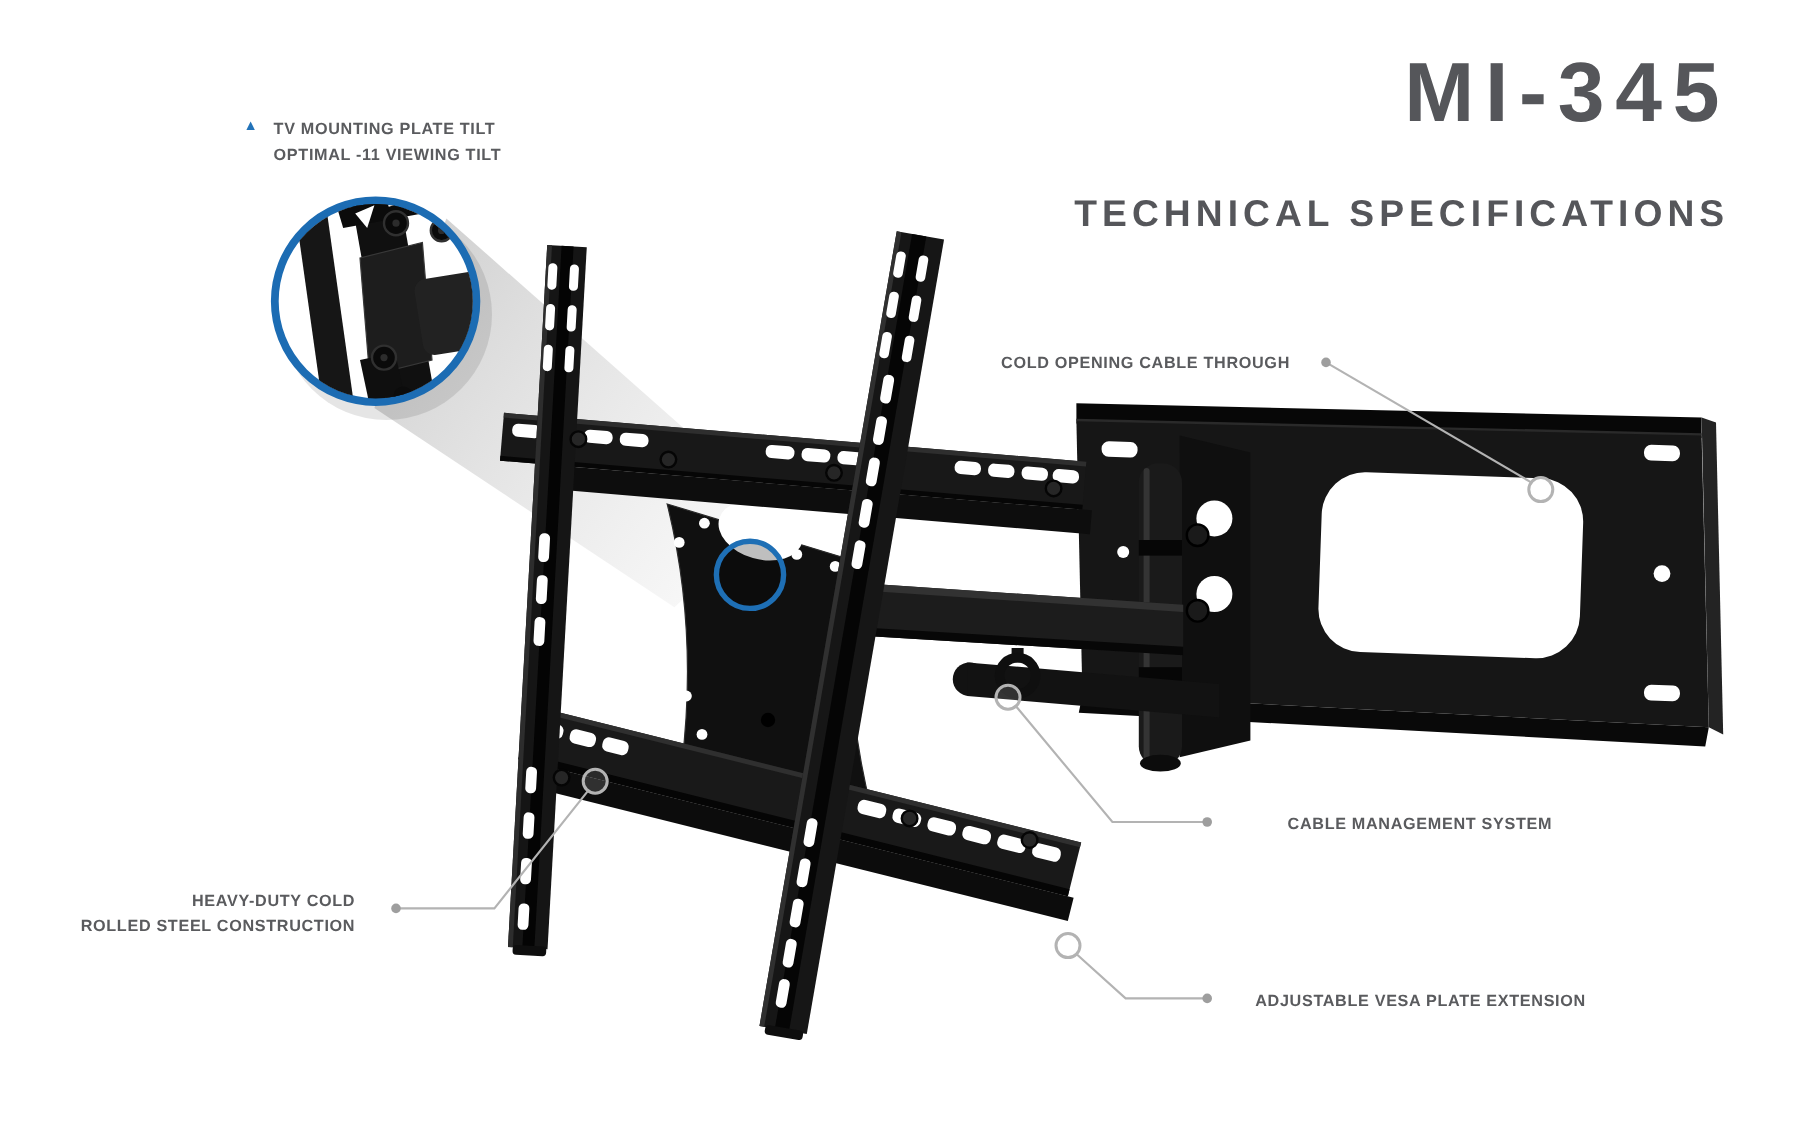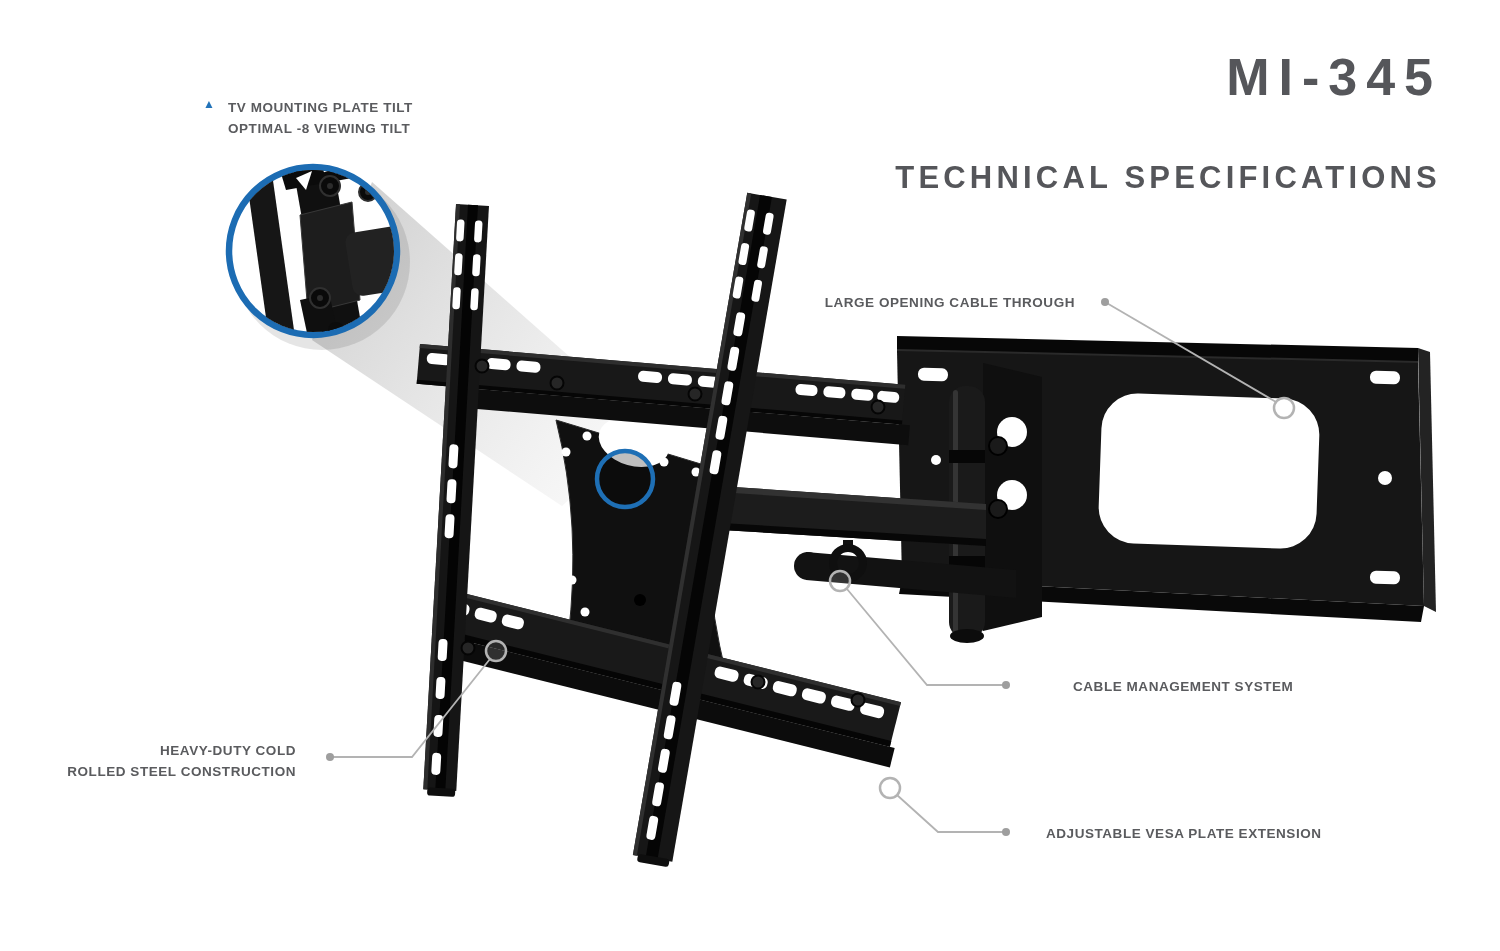--- a/index.html
+++ b/index.html
@@ -15,21 +15,21 @@
     font-size:13.5px;font-weight:bold;color:#5a5b5e;
     letter-spacing:.55px;line-height:21px;white-space:nowrap;
   }
   .label.right-align{text-align:right;}
   .marker-tri{
     position:absolute;left:203px;top:98px;
     font-size:12px;color:#2273b9;line-height:12px;
   }
   .model{
     position:absolute;top:40px;right:58px;
-    font-size:52px;font-weight:bold;letter-spacing:9px;color:#55565a;
+    font-size:70px;font-weight:bold;letter-spacing:9px;color:#55565a;
     line-height:74px;
   }
   .subtitle{
     position:absolute;top:136px;right:59px;
     font-size:31px;font-weight:bold;letter-spacing:4.2px;color:#55565a;
     line-height:36px;
     margin-top:24px;
   }
 </style>
 </head>
@@ -264,24 +264,24 @@
       <circle cx="330" cy="757" r="4"></circle>
     </g>
   </svg>
 
   <div class="model">MI-345</div>
   <div class="subtitle">TECHNICAL SPECIFICATIONS</div>
 
   <span class="marker-tri">▲</span>
   <div class="label" style="left:228px;top:97px;">
     <div>TV MOUNTING PLATE TILT</div>
-    <div>OPTIMAL -8 VIEWING TILT</div>
+    <div>OPTIMAL -11 VIEWING TILT</div>
   </div>
 
-  <div class="label right-align" style="right:425px;top:292px;">LARGE OPENING CABLE THROUGH</div>
+  <div class="label right-align" style="right:425px;top:292px;">COLD OPENING CABLE THROUGH</div>
 
   <div class="label" style="left:1073px;top:676px;">CABLE MANAGEMENT SYSTEM</div>
 
   <div class="label right-align" style="right:1204px;top:740px;">
     <div>HEAVY-DUTY COLD</div>
     <div>ROLLED STEEL CONSTRUCTION</div>
   </div>
 
   <div class="label" style="left:1046px;top:823px;">ADJUSTABLE VESA PLATE EXTENSION</div>
 

